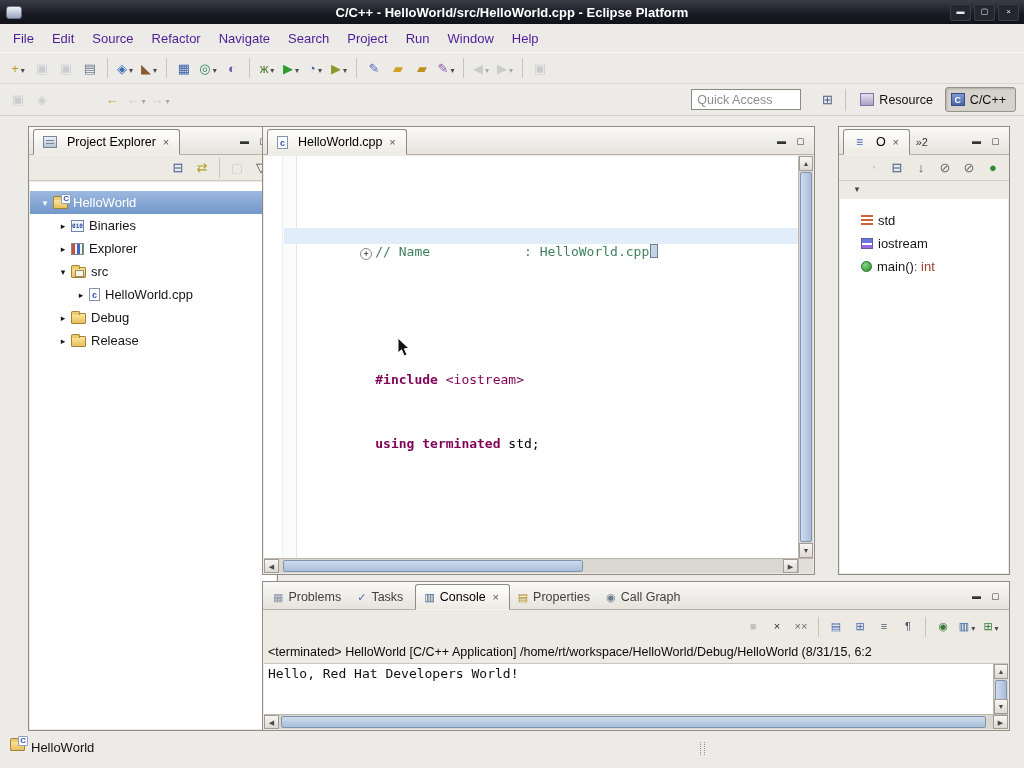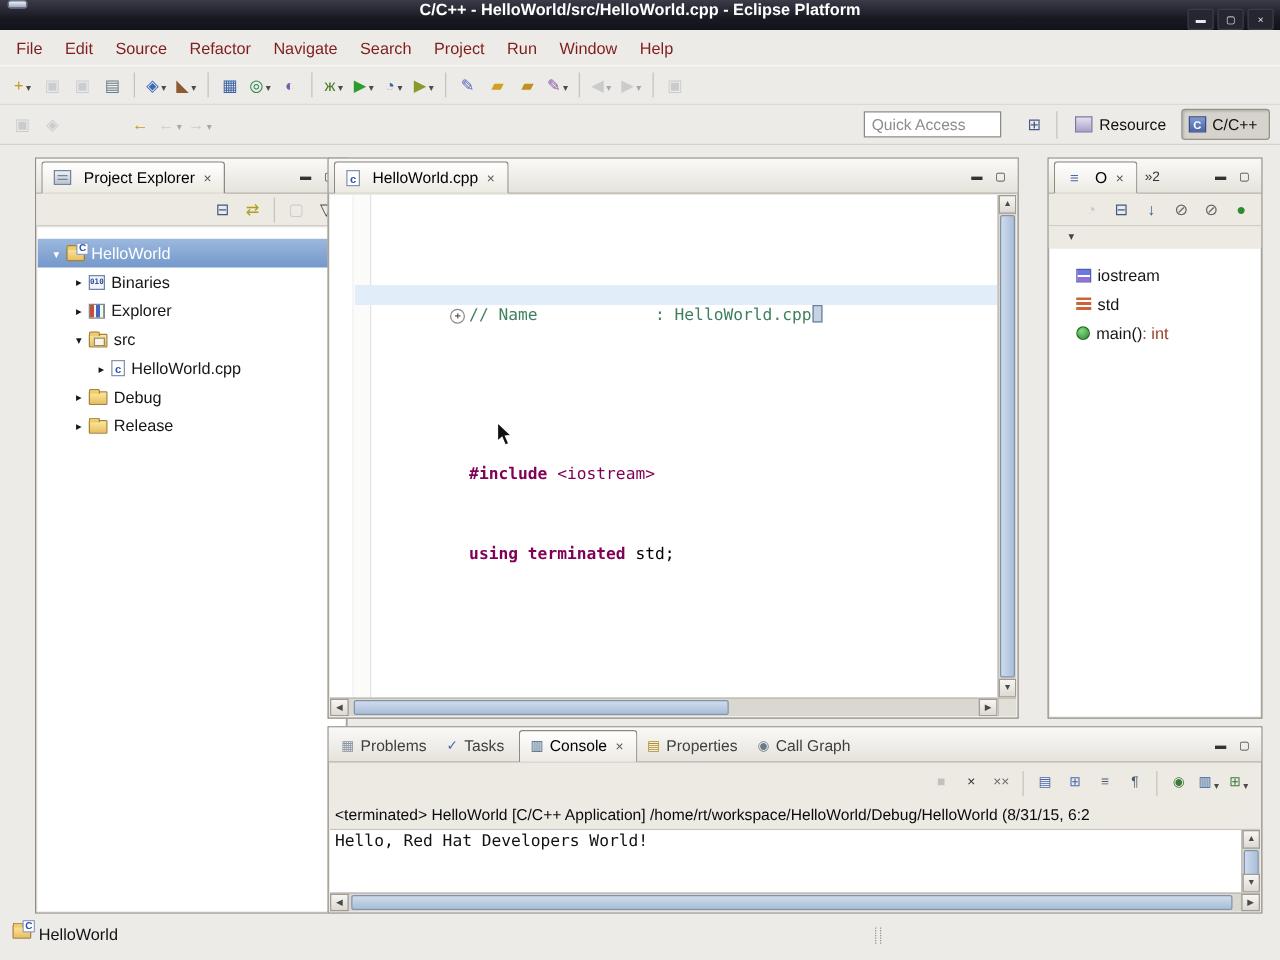--- a/index.html
+++ b/index.html
@@ -1,29 +1,29 @@
 <!DOCTYPE html>
 <html><head>
 <meta charset="utf-8">
 <style>
 *{margin:0;padding:0;box-sizing:border-box;}
 html,body{width:1024px;height:768px;overflow:hidden;}
 body{font-family:"Liberation Sans",sans-serif;background:#edebe7;position:relative;font-size:13px;color:#111;}
 
 
-.titlebar{position:absolute;top:0;left:0;width:100%;height:24px;background:linear-gradient(#3c3c49,#191923 60%,#121219);display:flex;z-index:5;flex-direction:column;}
+.titlebar{position:absolute;top:0;left:0;width:100%;height:24px;background:linear-gradient(#3c3c49,#191923 60%,#121219);display:flex;align-items:center;z-index:5;}
 .win-icon{width:16px;height:13px;margin:0 6px;background:linear-gradient(#f0f3f8,#98a4bc);border:1px solid #6a7488;border-radius:3px;z-index:2;}
 .title{position:absolute;left:0;right:0;text-align:center;color:#fff;font-weight:bold;font-size:13px;pointer-events:none;}
 .win-controls{margin-left:auto;display:flex;gap:3px;padding-right:5px;z-index:2;}
 .wbtn{width:21px;height:17px;display:flex;align-items:center;justify-content:center;background:#262630;border:1px solid #3c3c48;border-radius:2px;}
 .wglyph{color:#e8e8ee;font-size:8px;line-height:1;}
 
 
 .menubar{position:absolute;top:24px;left:0;width:100%;height:28px;background:#edebe7;display:flex;align-items:center;padding-left:4px;}
-.mitem{padding:4px 9px;font-size:13px;color:#7f1d1d;}
+.mitem{padding:4px 9px;font-size:13px;color:#4c1d95;}
 
 
 .tb{position:absolute;left:0;width:100%;height:32px;display:flex;align-items:center;}
 .tb1{top:52px;border-top:1px solid #f8f7f5;border-bottom:1px solid #dcd9d3;padding-left:6px;}
 .tb2{top:84px;padding:0 8px 0 6px;border-bottom:1px solid #d4d1cb;}
 .tbtn{display:inline-flex;align-items:center;justify-content:center;min-width:22px;height:22px;margin:0 1px;border:1px solid transparent;border-radius:2px;}
 .tbtn.dis{opacity:.42;}
 .tbtn.sep{min-width:0;width:1px;height:20px;margin:0 5px;background:#c6c3bc;border:none;border-radius:0;padding:0;}
 .tbtn.gap{min-width:0;width:44px;border:none;}
 .tbg{font-size:13px;line-height:1;}
@@ -562,28 +562,28 @@
     </div>
   <div class="oltools2">
 
       <span class="tbtn" style="height:15px;">
         <span class="tbg" style="font-size: 9px; color: rgb(68, 68, 68);">▾</span>
       </span>
     </div>
   <div class="oltree">
 
       <div class="orow">
+        <span class="tico ic-namespace"></span>
+        <span>std</span>
+        <span class="osuffix"></span>
+      </div>
+
+      <div class="orow">
         <span class="tico ic-include-ref"></span>
         <span>iostream</span>
-        <span class="osuffix"></span>
-      </div>
-
-      <div class="orow">
-        <span class="tico ic-namespace"></span>
-        <span>std</span>
         <span class="osuffix"></span>
       </div>
 
       <div class="orow">
         <span class="tico ic-function"></span>
         <span>main()</span>
         <span class="osuffix"> : int</span>
       </div>
     </div>
 </div>

